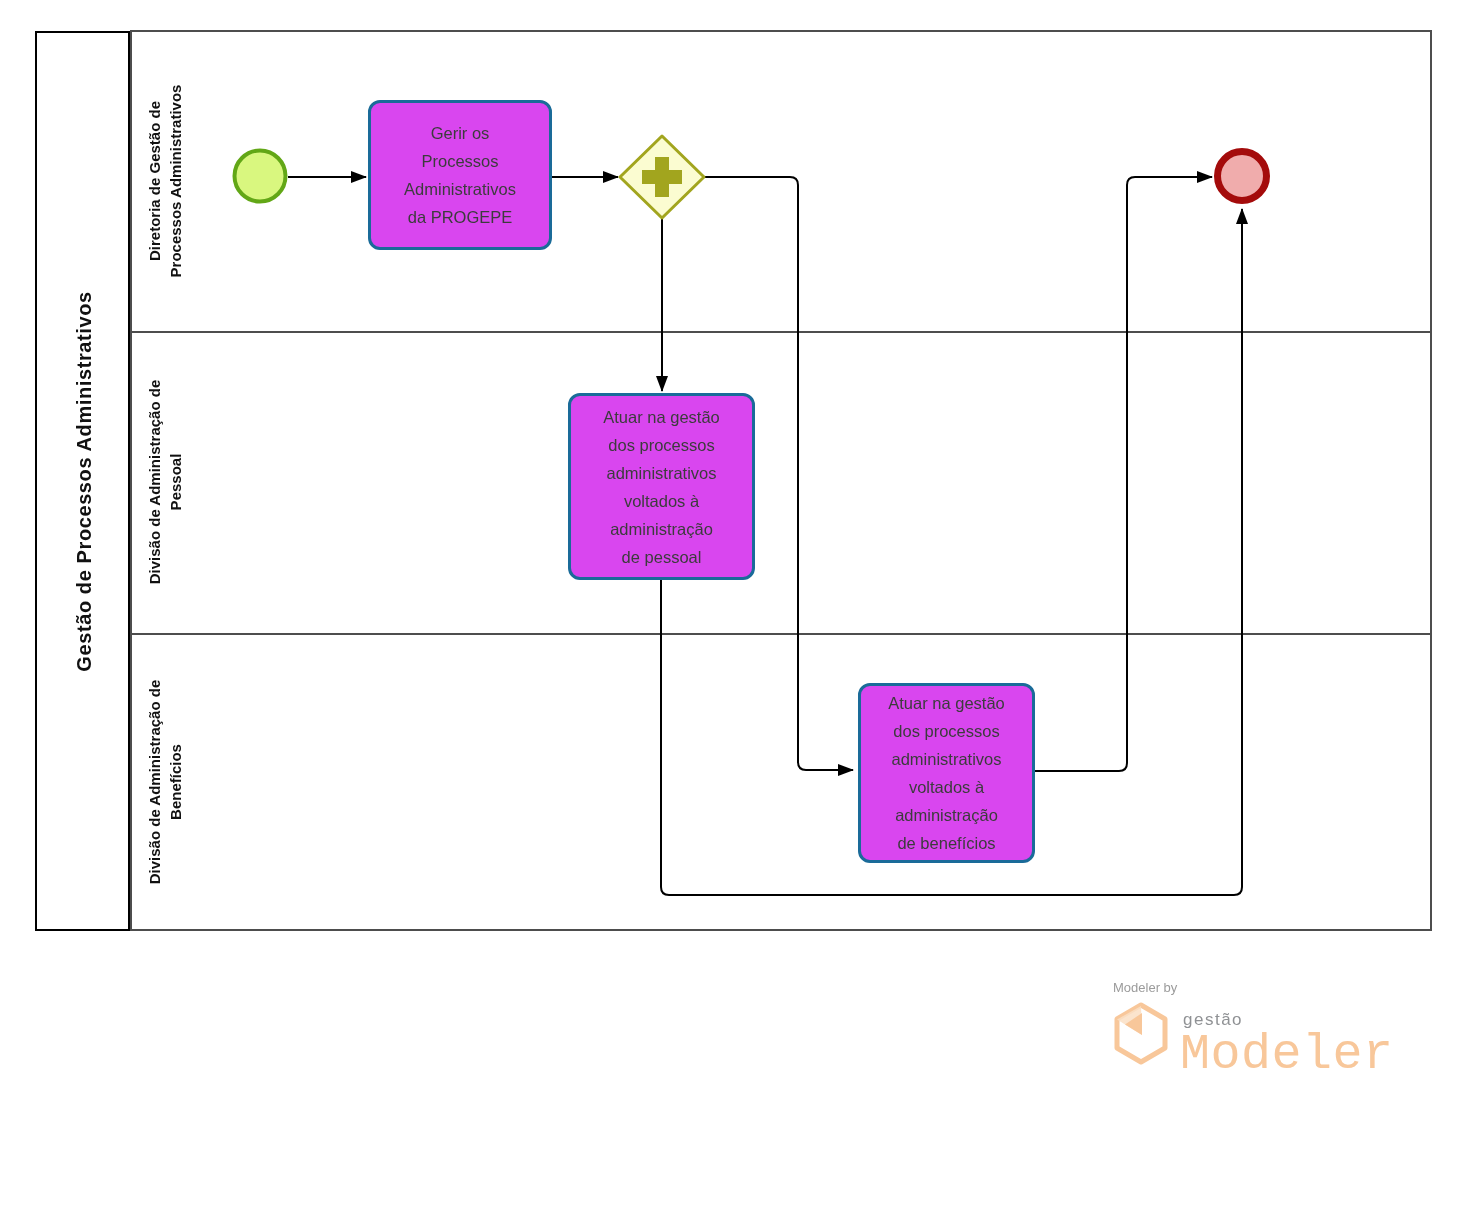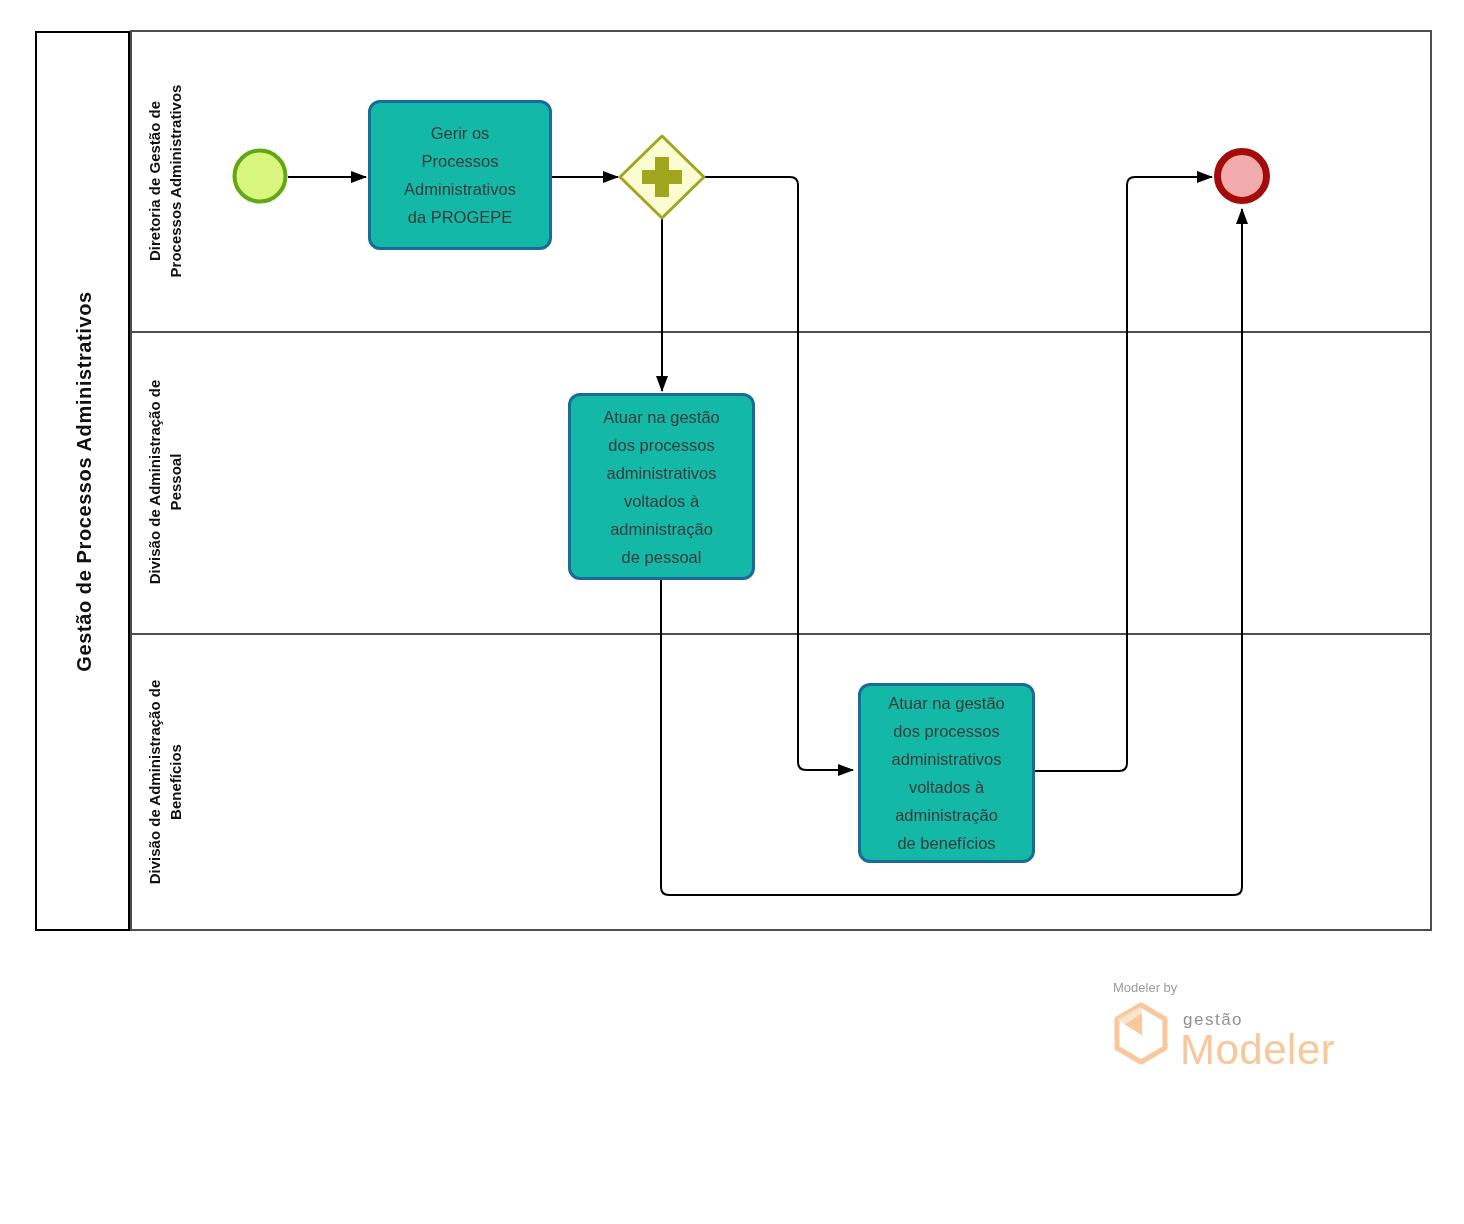--- a/index.html
+++ b/index.html
@@ -18,34 +18,34 @@
   
   .vwrap{position:absolute;overflow:visible;}
   .vtext{position:absolute;display:flex;align-items:center;justify-content:center;
          transform:rotate(-90deg);text-align:center;white-space:pre-line;
          color:#111;font-weight:bold;}
   .pool-title .vtext{font-size:20px;letter-spacing:.6px;line-height:26px;}
   .lane-label .vtext{font-size:15px;line-height:21px;}
 
   
   .task{position:absolute;box-sizing:border-box;border:3.5px solid #1a6b99;
-        border-radius:12px;background:#14b8a6;display:flex;align-items:center;
+        border-radius:12px;background:#d946ef;display:flex;align-items:center;
         justify-content:center;z-index:3;}
   .task-label{font-size:16.5px;line-height:28px;color:#3c3c3c;text-align:center;
               white-space:pre-line;}
 
   svg.overlay{position:absolute;left:0;top:0;z-index:2;}
 
   
   .powered-by{position:absolute;left:1113px;top:980px;font-size:13px;color:#9b9b9b;}
   .brand-hex{position:absolute;left:1111px;top:1001px;}
   .brand-bizagi{position:absolute;left:1183px;top:1010px;font-size:17px;
                 color:#8f9194;letter-spacing:1.5px;}
-  .brand-modeler{position:absolute;left:1180px;top:1026px;font-size:42px;
-                 color:#f8c79a;letter-spacing:.5px;}
+  .brand-modeler{position:absolute;left:1180px;top:1026px;font-size:50px;
+                 color:#f8c79a;letter-spacing:.5px;font-family:Liberation Mono, monospace;}
 </style>
 </head>
 <body>
 
 <div id="stage">
 
   <div class="pool-cell"></div>
   <div class="lanes-box"></div>
   <div class="lane-divider" style="top:331px;"></div>
   <div class="lane-divider" style="top:633px;"></div>

